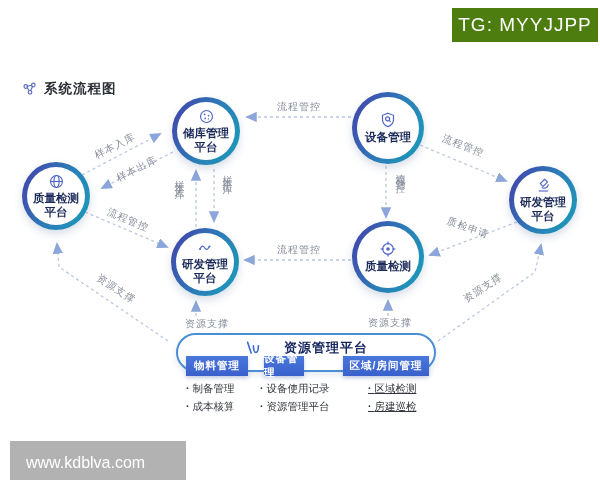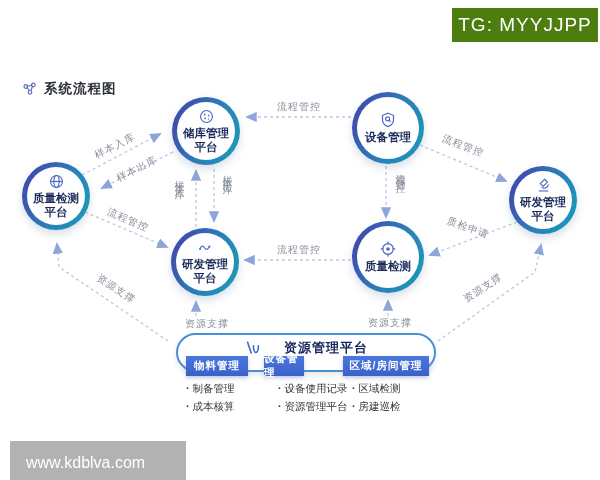--- a/index.html
+++ b/index.html
@@ -204,22 +204,22 @@
   </div>
 
   <div class="pill" style="left:186px;width:62px;">物料管理</div>
   <div class="pill" style="left:264px;width:40px;">设备管理</div>
   <div class="pill" style="left:343px;width:86px;">区域/房间管理</div>
 
   <div class="rescol" style="left:186px;">
     <div class="res-item">制备管理</div>
     <div class="res-item">成本核算</div>
   </div>
-  <div class="rescol" style="left:278px;">
+  <div class="rescol" style="left:260px;">
     <div class="res-item">设备使用记录</div>
     <div class="res-item">资源管理平台</div>
   </div>
-  <div class="rescol" style="left:352px;">
+  <div class="rescol" style="left:368px;text-decoration:underline;">
     <div class="res-item">区域检测</div>
     <div class="res-item">房建巡检</div>
   </div>
 
 </div>
 
 </body></html>

